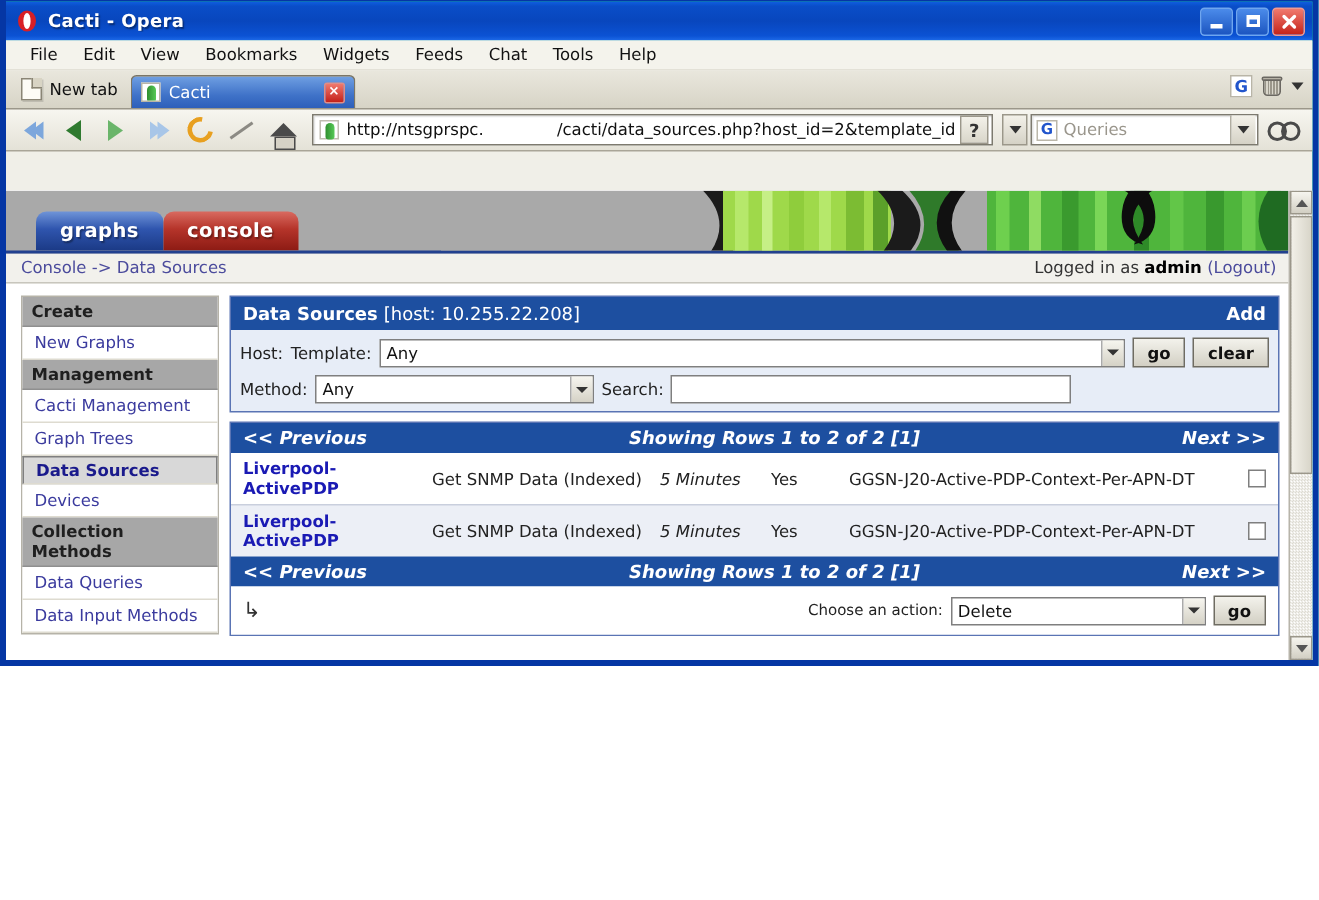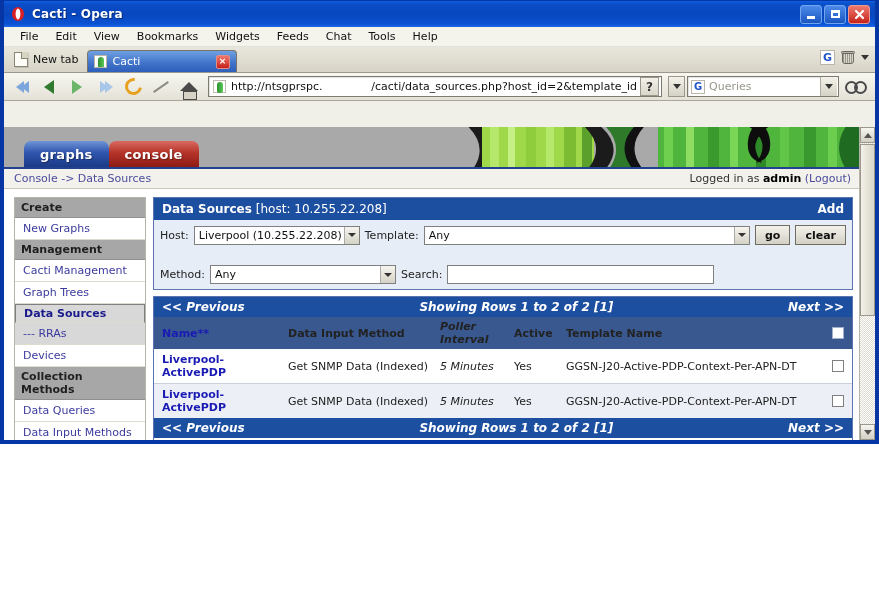--- a/index.html
+++ b/index.html
@@ -276,21 +276,21 @@
   #content { flex: 1 1 auto; min-width:0; }
   .panel { border: 1px solid #5a74b4; background:#ffffff; }
   .panel-title {
     background: #1d4fa0; color:#ffffff; font-size:12px;
     padding: 4px 8px; display:flex; align-items:center;
   }
   .panel-title .t { font-weight: bold; }
   .panel-title .sub { font-weight: normal; margin-left:4px; }
   .panel-title .add { margin-left:auto; font-weight:bold; color:#ffffff; text-decoration:none; }
   .filterbox { background:#e7edf7; padding: 5px 6px; }
-  .frow { display:flex; align-items:center; gap:5px; margin-bottom:20px; }
+  .frow { display:flex; align-items:center; gap:5px; margin-bottom:5px; }
   .frow:last-child { margin-bottom:0; }
   .flabel { font-size:11px; color:#222; white-space:nowrap; }
   .sel {
     height: 19px; background:#ffffff; border:1px solid #7f7f7f;
     display:flex; align-items:center; font-size:11px; color:#111;
     padding-left:4px; position:relative;
   }
   .sel .arrowbox {
     width:15px; height:17px; margin-left:auto; flex:0 0 auto;
     background: linear-gradient(to bottom,#f6f5ef,#d5d2c6);
@@ -523,45 +523,38 @@
 
         <div id="body">
 
           <div id="sidebar">
             <div class="sec">Create</div>
             <div class="lnk">New Graphs</div>
             <div class="sec">Management</div>
             <div class="lnk">Cacti Management</div>
             <div class="lnk">Graph Trees</div>
             <div class="lnk sel">Data Sources</div>
-            <div class="lnk sub">--- RRAs</div>
             <div class="lnk">Devices</div>
             <div class="sec">Collection Methods</div>
             <div class="lnk">Data Queries</div>
             <div class="lnk">Data Input Methods</div>
 
           </div>
 
           <div id="content">
 
             <div class="panel">
               <div class="panel-title">
                 <span class="t">Data Sources</span>
                 <span class="sub">[host: 10.255.22.208]</span>
                 <a href="#" class="add">Add</a>
               </div>
               <div class="filterbox">
                 <div class="frow">
                   <span class="flabel">Host:</span>
-                  <div class="sel" style="width:166px;flex:0 0 166px;">
-                    <span>Liverpool (10.255.22.208)</span>
-                    <span class="arrowbox">
-                        <span class="caret"></span>
-                      </span>
-                  </div>
                   <span class="flabel">Template:</span>
                   <div class="sel" style="flex:1 1 auto;min-width:0;">
                     <span>Any</span>
                     <span class="arrowbox">
                         <span class="caret"></span>
                       </span>
                   </div>
                   <div class="btn">go</div>
                   <div class="btn">clear</div>
                 </div>
@@ -580,30 +573,20 @@
             </div>
 
             <div style="height:6px;"></div>
             <div class="panel">
               <div class="navrow">
                 <span class="prev">&lt;&lt; Previous</span>
                 <span class="mid">Showing Rows 1 to 2 of 2 [1]</span>
                 <span class="next">Next &gt;&gt;</span>
               </div>
 
-              <div class="tblhead">
-                <span class="c-name">Name**</span>
-                <span class="c-method">Data Input Method</span>
-                <span class="c-poller">Poller Interval</span>
-                <span class="c-active">Active</span>
-                <span class="c-tmpl">Template Name</span>
-                <span class="c-chk">
-                    <span class="chk hdr"></span>
-                  </span>
-              </div>
 
               <div class="trow odd">
                 <span class="c-name">Liverpool-ActivePDP</span>
                 <span class="c-method">Get SNMP Data (Indexed)</span>
                 <span class="c-poller">5 Minutes</span>
                 <span class="c-active">Yes</span>
                 <span class="c-tmpl">GGSN-J20-Active-PDP-Context-Per-APN-DT</span>
                 <span class="c-chk">
                     <span class="chk"></span>
                   </span>

